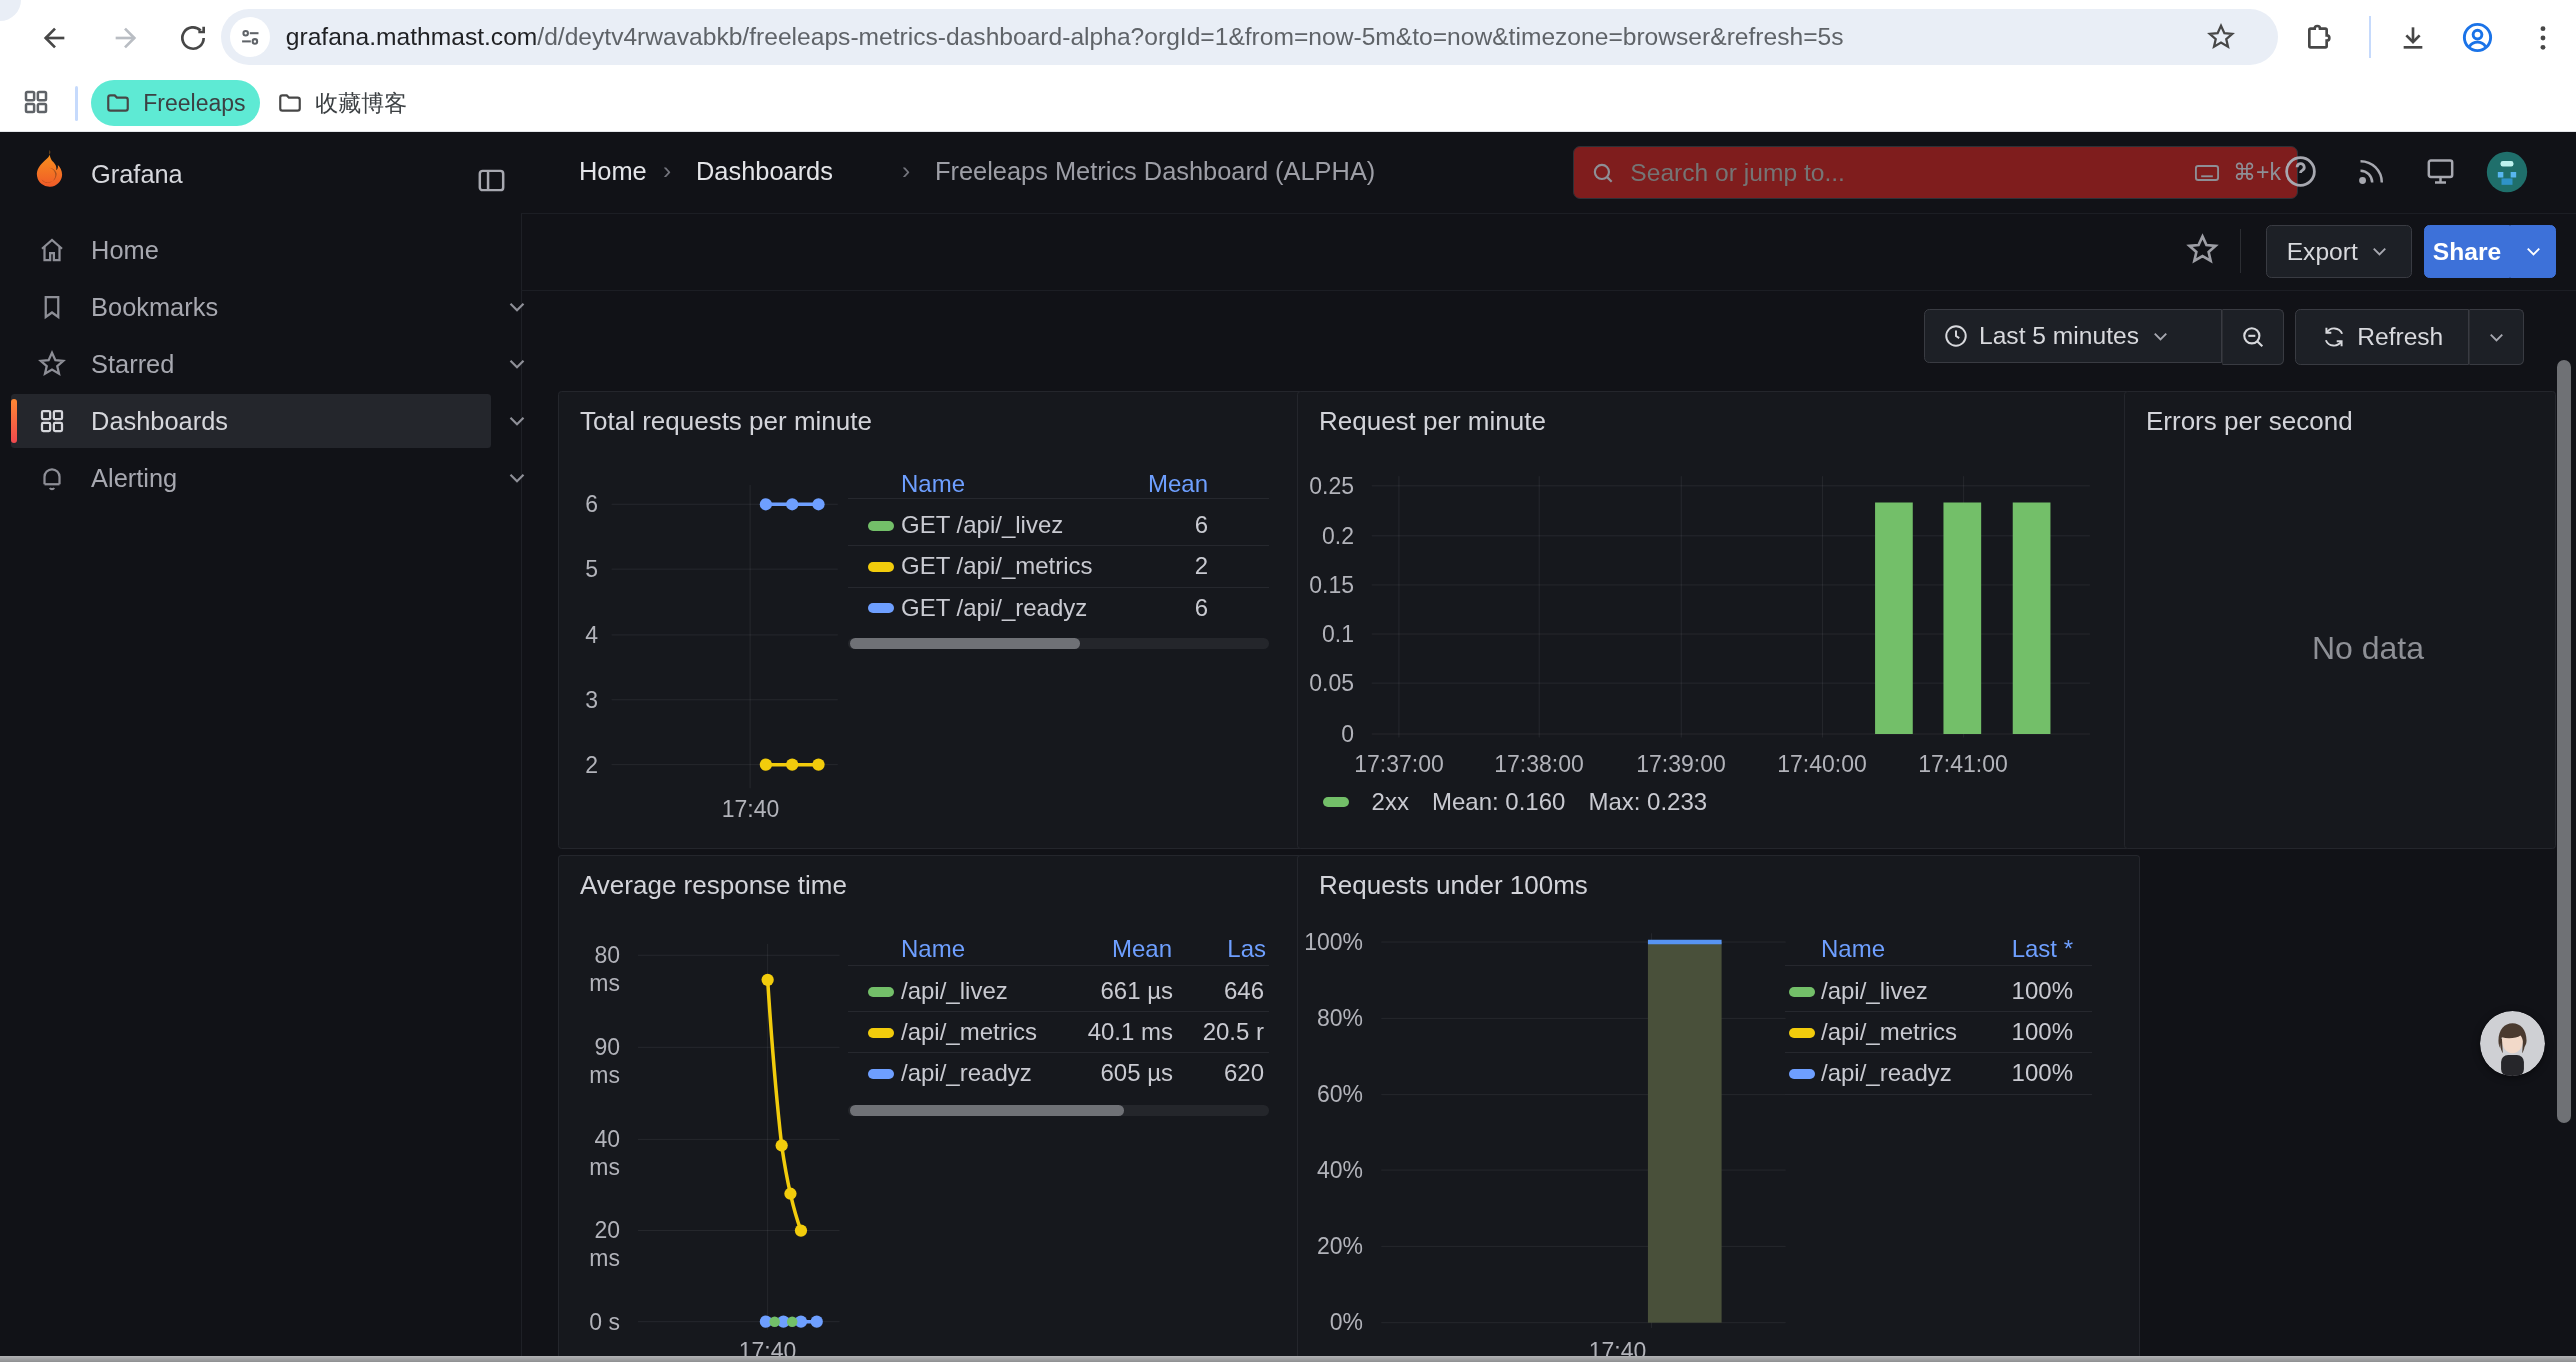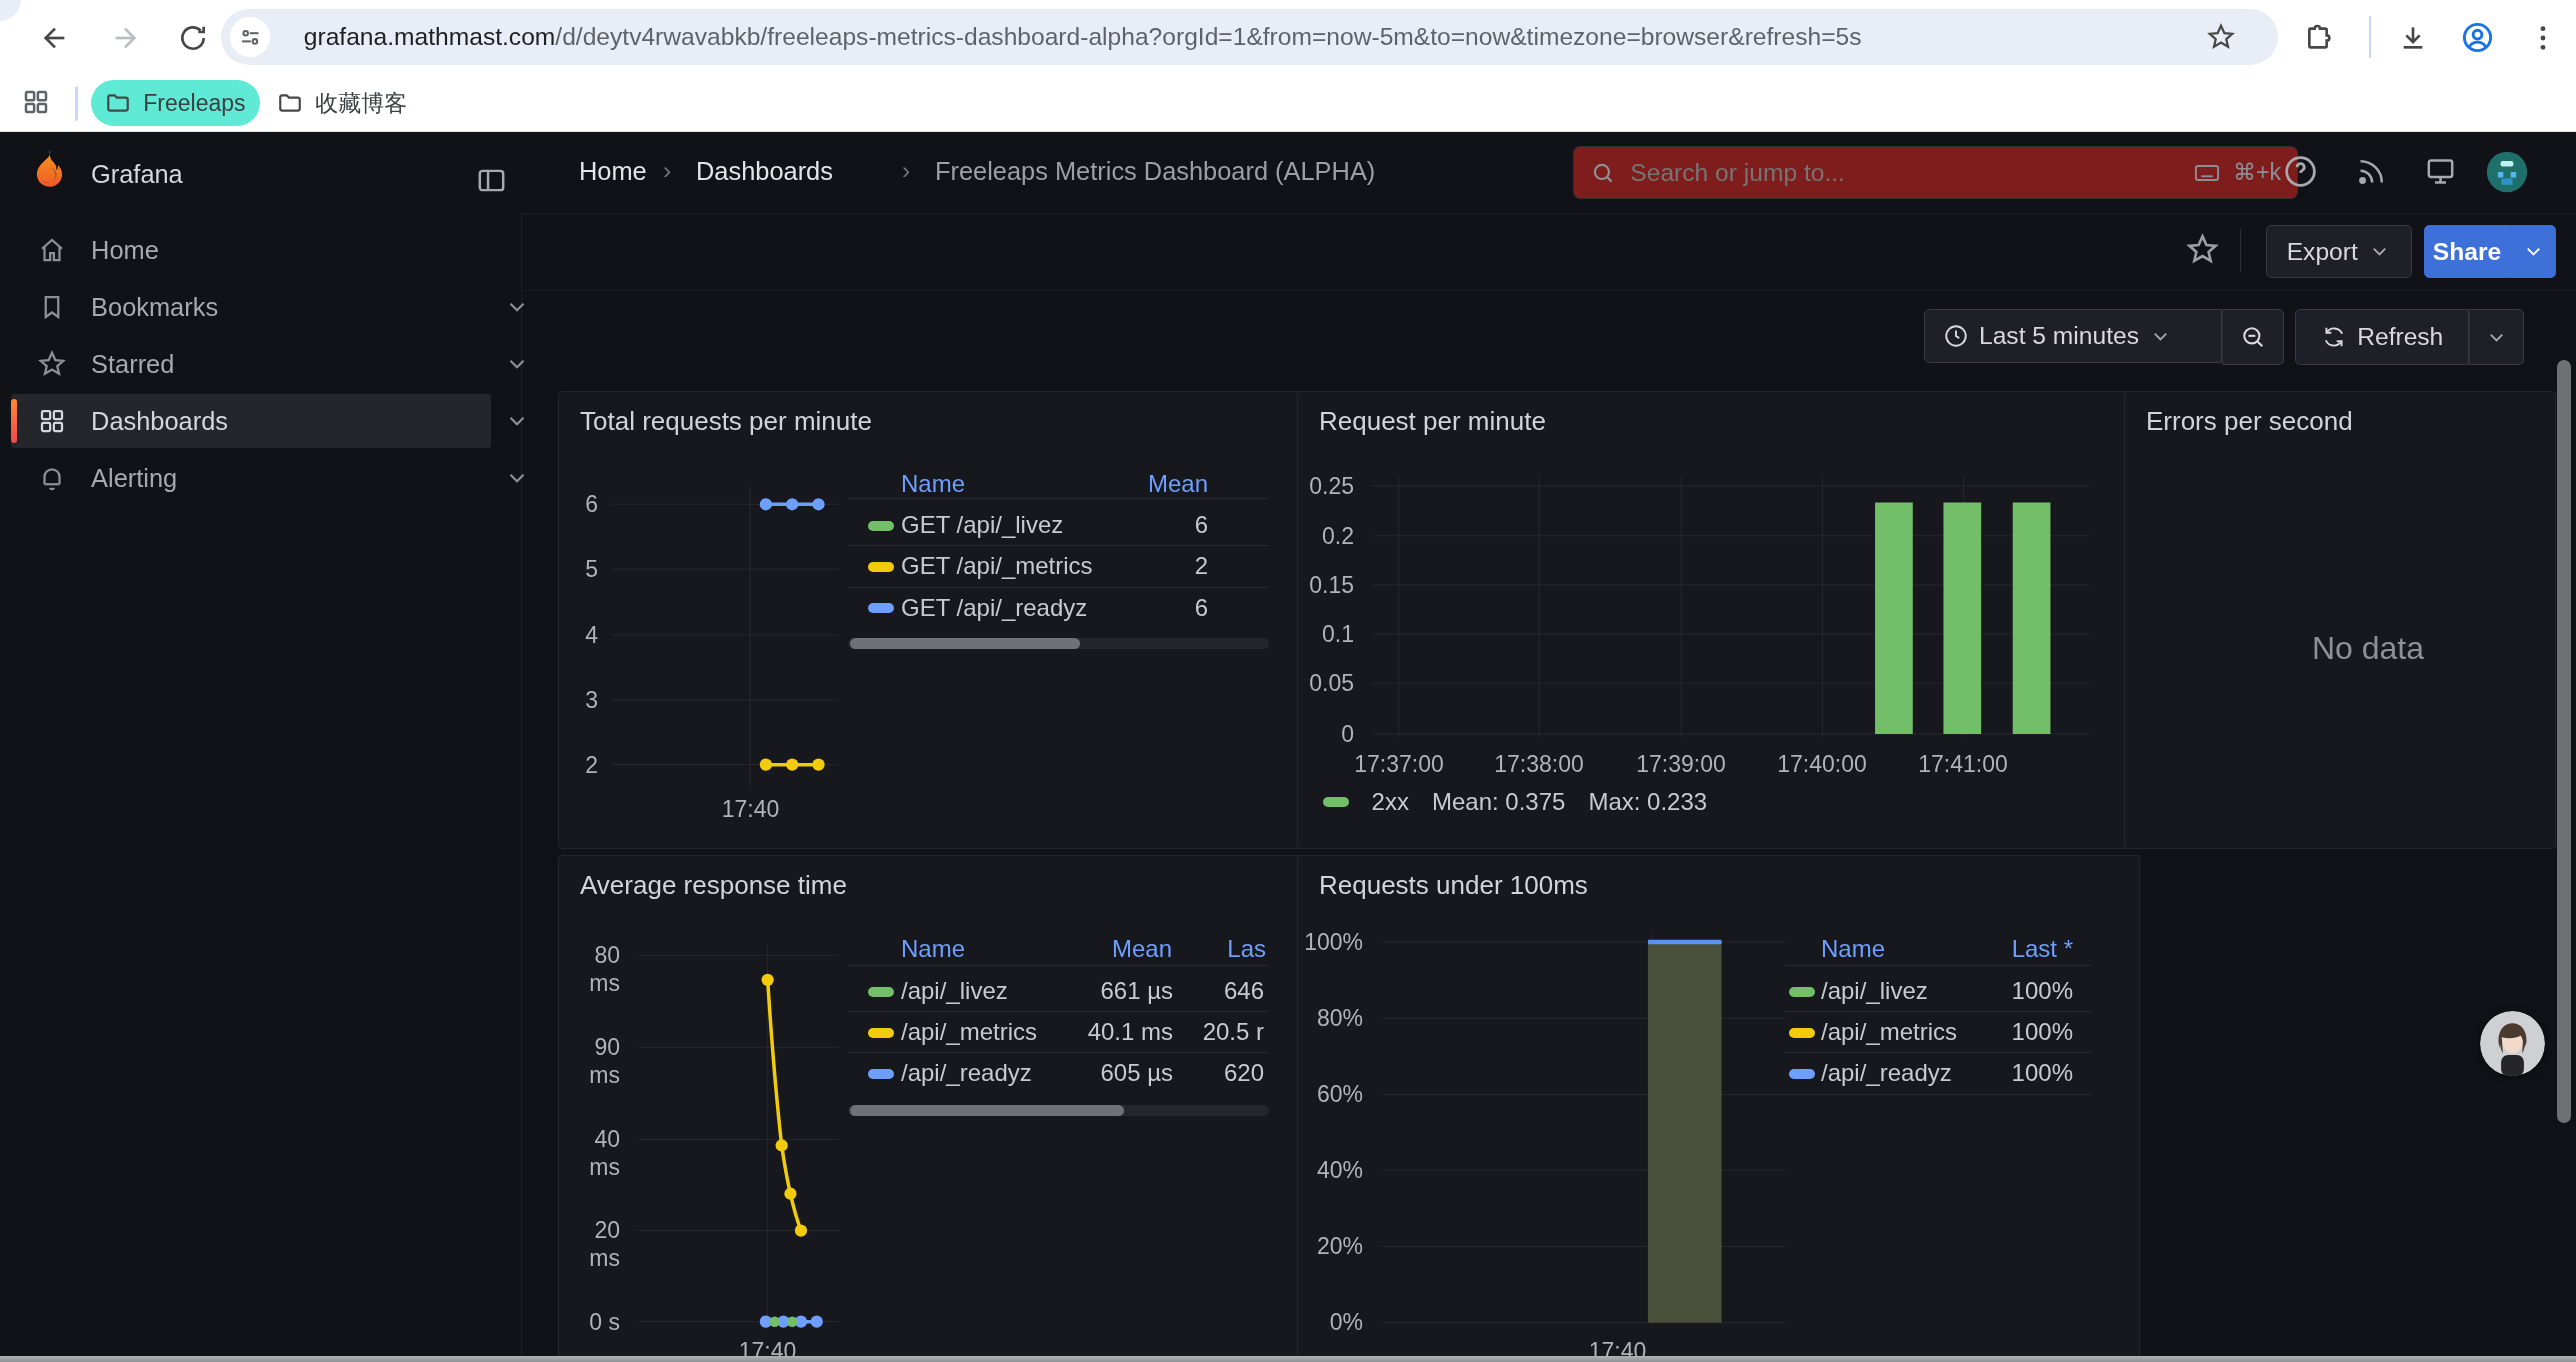--- a/index.html
+++ b/index.html
@@ -70,21 +70,21 @@
 
   <div class="urlpill">
     <span style="margin-left:8.8px;width:40px;height:40px;border-radius:50%;background:#ffffff;display:flex;align-items:center;justify-content:center;">
       <svg width="24.6" height="24.6" viewBox="0 0 24 24" fill="none" stroke="#5f6368" stroke-width="2">
           <circle cx="7.5" cy="8" r="2.2"></circle>
           <path d="M11.5 8H20"></path>
           <path d="M4 16h8.5"></path>
           <circle cx="16.5" cy="16" r="2.2"></circle>
         </svg>
     </span>
-    <span class="urltxt" style="margin-left:34px;"><span>grafana.mathmast.com</span><span class="path">/d/deytv4rwavabkb/freeleaps-metrics-dashboard-alpha?orgId=1&amp;from=now-5m&amp;to=now&amp;timezone=browser&amp;refresh=5s</span></span>
+    <span class="urltxt" style="margin-left:16px;"><span>grafana.mathmast.com</span><span class="path">/d/deytv4rwavabkb/freeleaps-metrics-dashboard-alpha?orgId=1&amp;from=now-5m&amp;to=now&amp;timezone=browser&amp;refresh=5s</span></span>
     <span style="position:absolute;right:42px;">
       <svg width="30" height="30" viewBox="0 0 24 24" fill="none" stroke="#474747" stroke-width="1.8">
           <path d="M12 3l2.7 5.9 6.3.6-4.8 4.2 1.4 6.1-5.6-3.3-5.6 3.3 1.4-6.1L3 9.5l6.3-.6z"></path>
         </svg>
     </span>
   </div>
 
   <span class="abs" style="left:2304px;top:22px;">
     <svg width="32" height="32" viewBox="0 0 24 24" fill="none" stroke="#474747" stroke-width="2">
         <path d="M8 5a2 2 0 1 1 4 0h4a1 1 0 0 1 1 1v4a2 2 0 1 1 0 4v4a1 1 0 0 1-1 1H5a1 1 0 0 1-1-1V6a1 1 0 0 1 1-1z"></path>
@@ -401,21 +401,21 @@
     <span class="tick tr" style="left:0;top:277px;width:56px;">0.05</span>
     <span class="tick tr" style="left:0;top:328px;width:56px;">0</span>
     <span class="tick tc" style="left:31px;top:358px;width:140px;">17:37:00</span>
     <span class="tick tc" style="left:171px;top:358px;width:140px;">17:38:00</span>
     <span class="tick tc" style="left:313px;top:358px;width:140px;">17:39:00</span>
     <span class="tick tc" style="left:454px;top:358px;width:140px;">17:40:00</span>
     <span class="tick tc" style="left:595px;top:358px;width:140px;">17:41:00</span>
     <div class="abs" style="left:24.6px;top:396px;display:flex;align-items:center;gap:23px;">
       <span style="width:26px;height:9.6px;border-radius:5.3px;background:#73bf69;"></span>
       <span class="ltxt" style="position:static;">2xx</span>
-      <span class="ltxt" style="position:static;">Mean: 0.375</span>
+      <span class="ltxt" style="position:static;">Mean: 0.160</span>
       <span class="ltxt" style="position:static;">Max: 0.233</span>
     </div>
   </div>
 
   <div class="panel" style="left:2124px;top:259px;width:402px;height:456px;">
     <span class="ptitle">Errors per second</span>
     <span class="nodata" style="top:238px;">No data</span>
   </div>
 
   <div class="panel" style="left:558px;top:723px;width:725px;height:508px;border-bottom:0;border-radius:3.5px 3.5px 0 0;">

